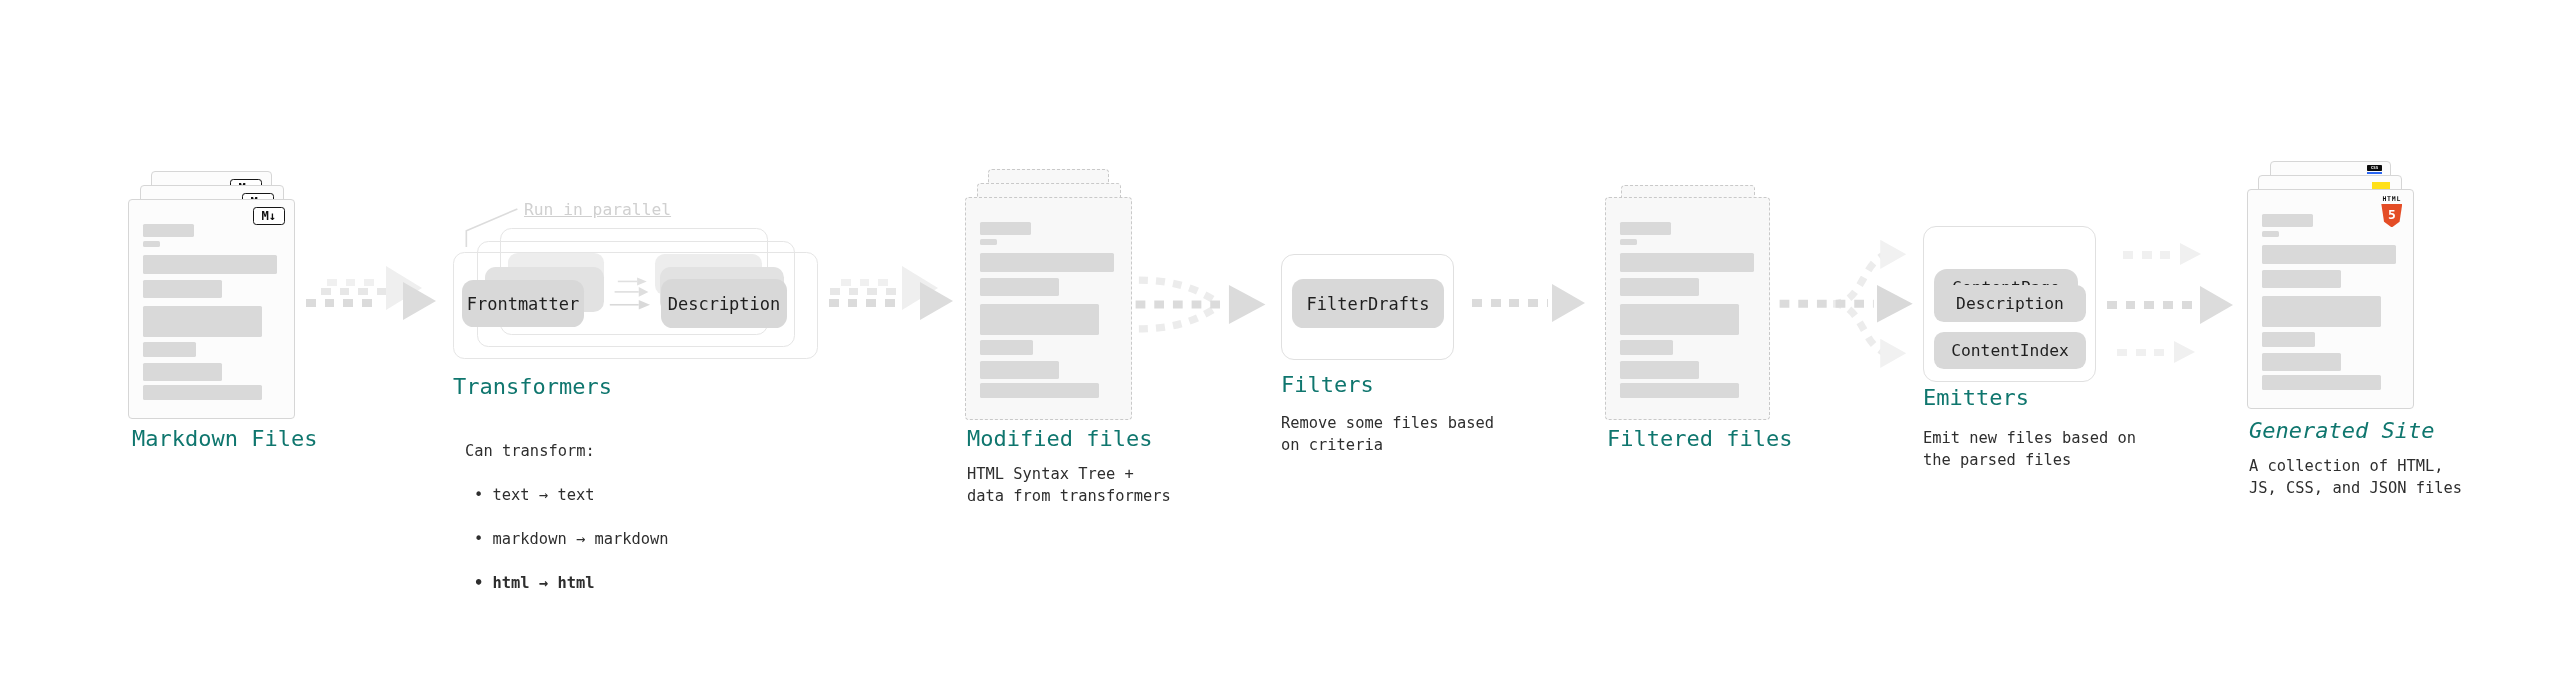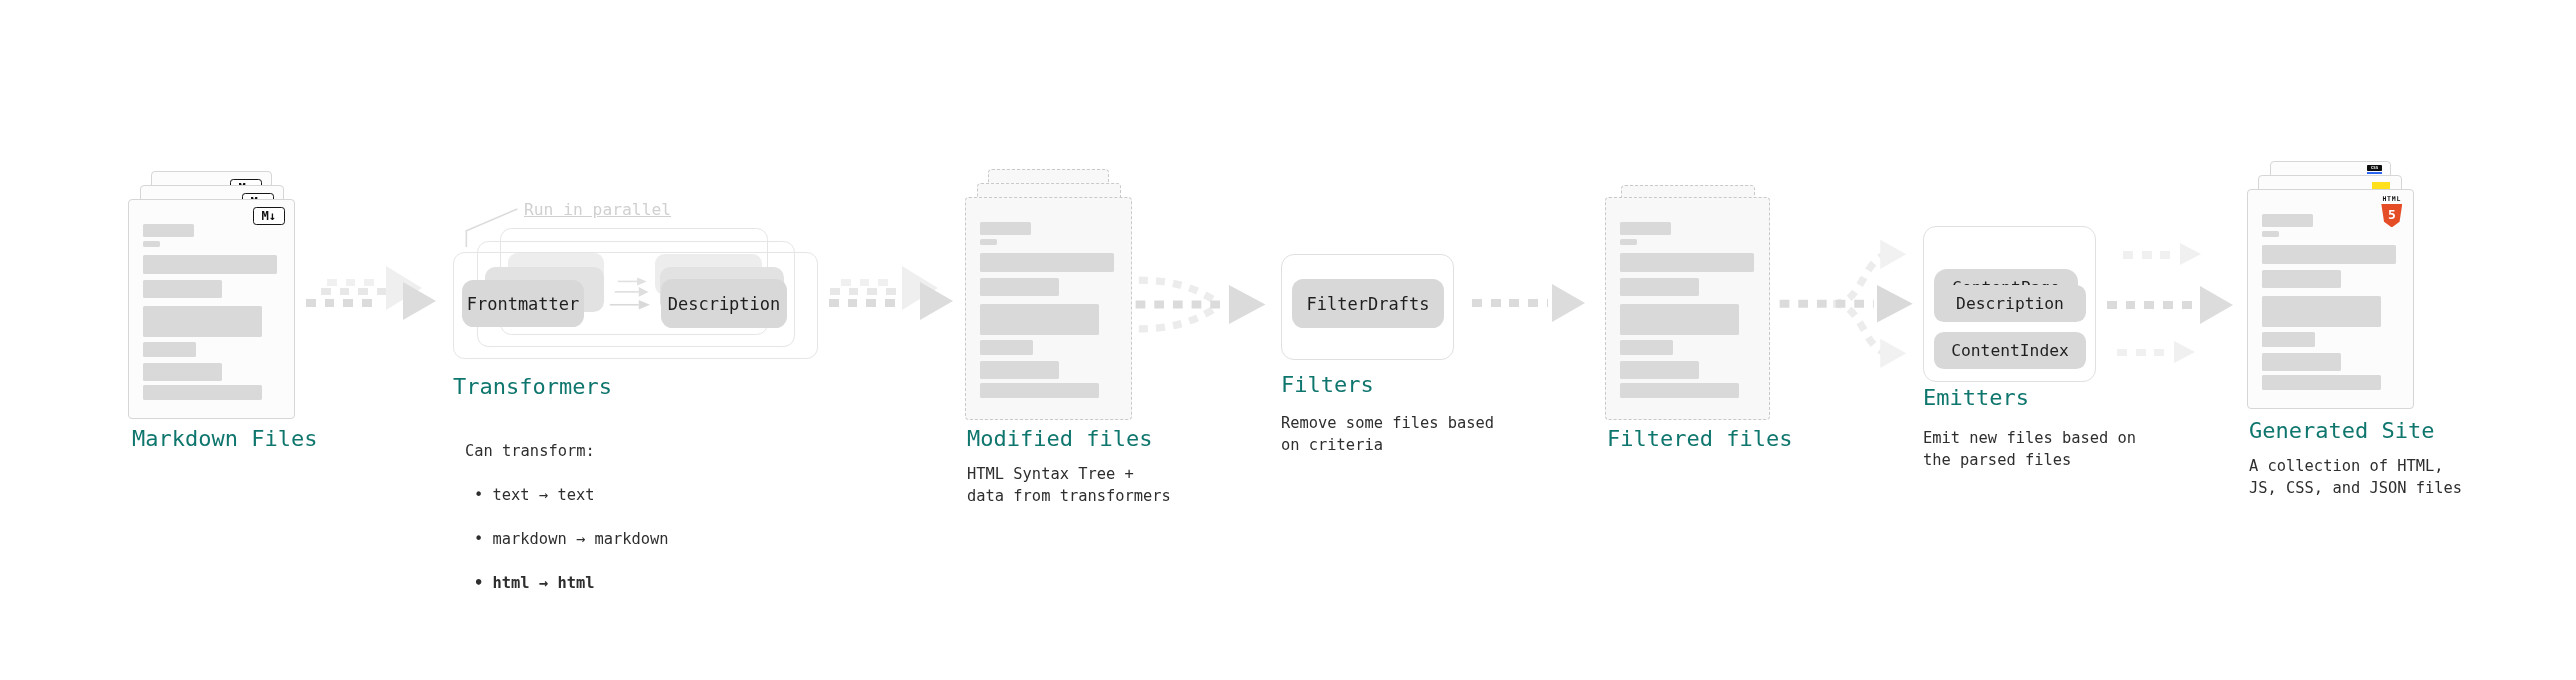--- a/index.html
+++ b/index.html
@@ -228,16 +228,16 @@
       <i></i>
       <i></i>
       <i></i>
       <i></i>
       <i></i>
       <i></i>
       <i></i>
       <i></i>
     </div>
 </div>
-<div class="h" style="left:2249px;top:418px;">Generated Site</div>
+<div class="h" style="left:2249px;top:418px;font-style:italic;">Generated Site</div>
 <div class="note" style="left:2249px;top:455px;">A collection of HTML,
 JS, CSS, and JSON files</div>
 
 
 </body></html>

